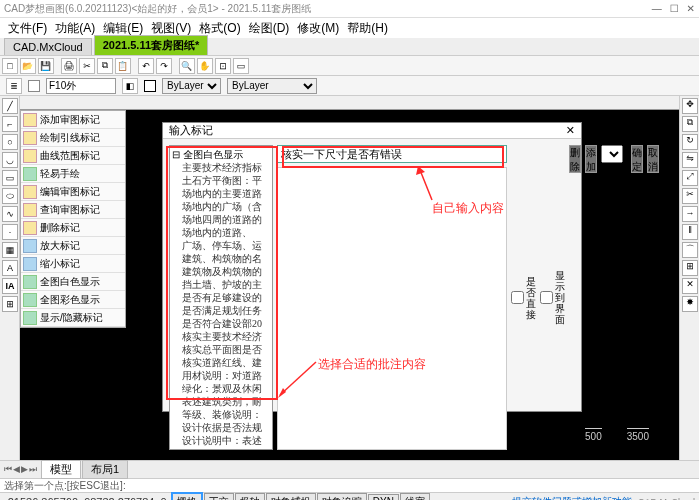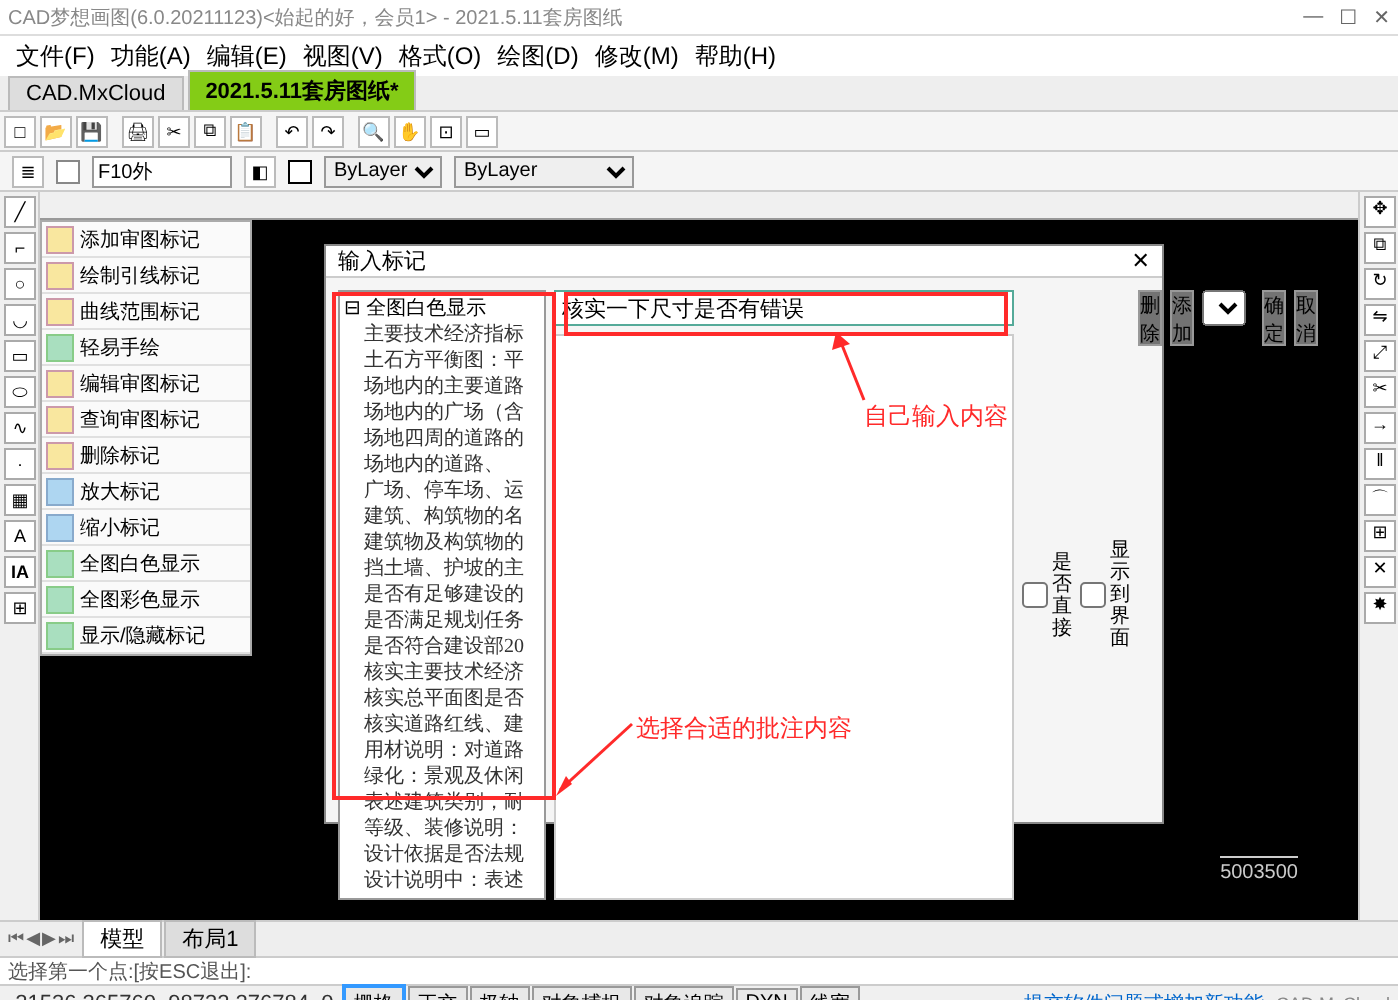--- a/index.html
+++ b/index.html
@@ -24,21 +24,21 @@
 .canvas-wrapper{flex:1;position:relative;background:#000;overflow:hidden;}
 .ruler-h{height:14px;background:#f0f0f0;border-bottom:1px solid #999;}
 .side-panel{position:absolute;left:0;top:14px;width:106px;background:#fafafa;border:1px solid #aaa;font-size:10px;}
 .panel-header{height:16px;background:#eee;border-bottom:1px solid #ccc;padding:1px 4px;position:relative;}
 .panel-header .x{position:absolute;right:2px;top:1px;cursor:pointer;}
 .panel-item{display:flex;align-items:center;height:18px;border-bottom:1px solid #e0e0e0;padding:0 2px;gap:3px;cursor:pointer;}
 .panel-item .ico{width:14px;height:14px;display:inline-block;}
 .ico-y{background:#f9e79f;border:1px solid #c9a;}
 .ico-g{background:#a9dfbf;border:1px solid #8c8;}
 .ico-b{background:#aed6f1;border:1px solid #8ac;}
-.scale{position:absolute;bottom:18px;right:30px;color:#ccc;font-size:10px;display:flex;align-items:center;}
+.scale{position:absolute;bottom:18px;right:30px;color:#ccc;font-size:10px;display:flex;gap:25px;align-items:center;}
 .scale span{border-top:1px solid #ccc;padding-top:2px;}
 .right-tools{width:20px;background:#f0f0f0;border-left:1px solid #ccc;display:flex;flex-direction:column;gap:2px;padding:2px;}
 .right-tools .rt{width:16px;height:16px;border:1px solid #aaa;background:#fff;font-size:9px;text-align:center;cursor:pointer;}
 .bottom-tabs{height:18px;background:#eee;display:flex;align-items:center;padding-left:4px;font-size:11px;border-top:1px solid #ccc;}
 .btab{padding:1px 8px;border:1px solid #bbb;background:#ddd;cursor:pointer;margin-right:1px;}
 .btab.active{background:#fff;}
 .nav-arrows{display:flex;gap:1px;margin-right:4px;}
 .nav-arrows span{cursor:pointer;color:#666;font-size:9px;}
 .cmd-line{height:14px;background:#fff;border-top:1px solid #ccc;padding:0 4px;font-size:10px;color:#555;}
 .status-bar{height:18px;background:#f0f0f0;border-top:1px solid #ccc;display:flex;align-items:center;padding:0 4px;font-size:11px;gap:0;}

